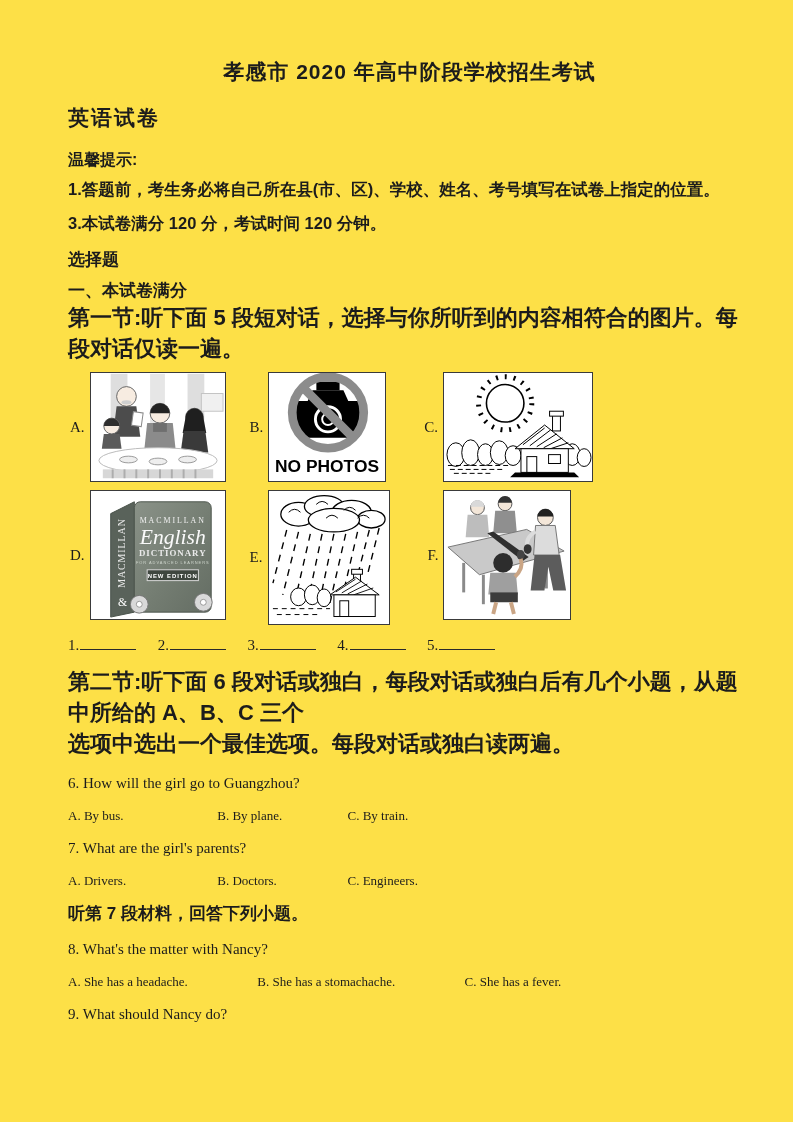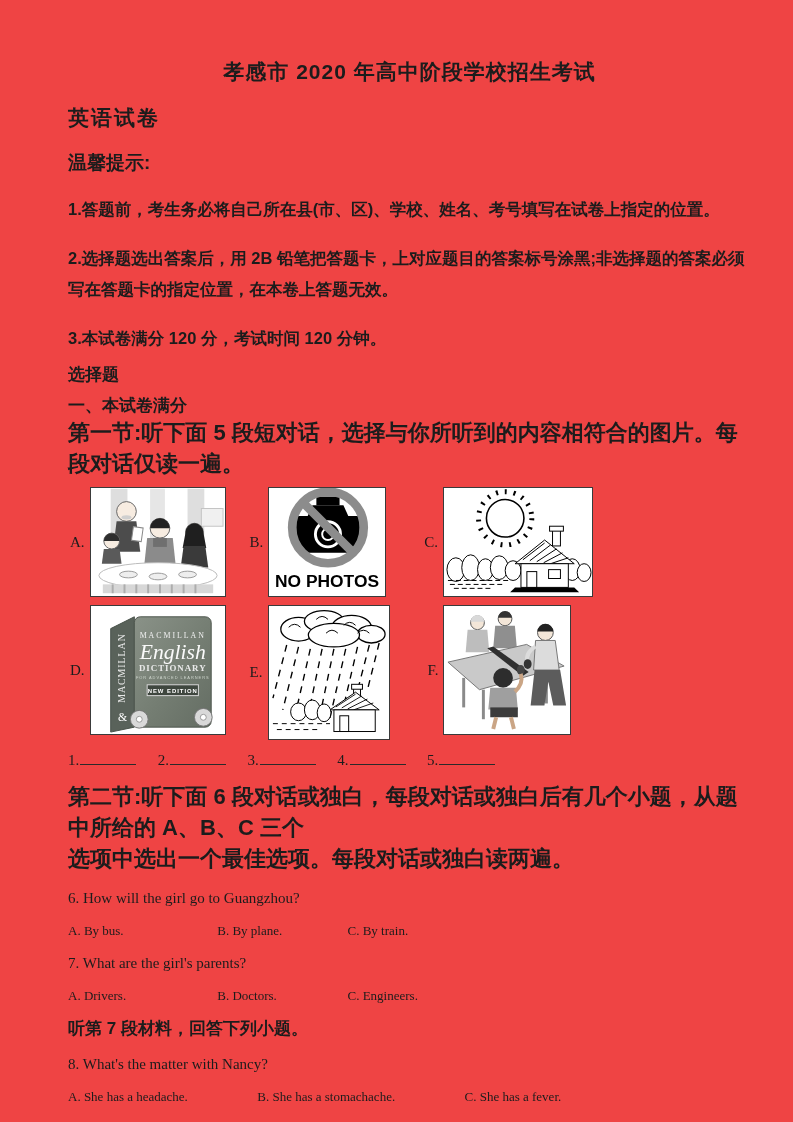--- a/index.html
+++ b/index.html
@@ -1,35 +1,35 @@
 <!DOCTYPE html>
 <html><head>
 <meta charset="utf-8">
 <style>
   * { margin:0; padding:0; box-sizing:border-box; }
   html,body { background:#ffffff; }
   .page {
     position:relative;
     width:793px; height:1122px;
     margin:0 auto;
-    background:#ef4444;
+    background:#fde047;
     color:#1c1c1c;
     padding:58px 42px 0 68px;
     font-family:"Liberation Serif","DejaVu Serif",serif;
     overflow:hidden;
   }
   .cn { font-family:"Liberation Sans","DejaVu Sans",sans-serif; }
   .bold { font-weight:700; }
   .center { text-align:left; }
   h1.title { font-size:21px; letter-spacing:1px; text-align:center; font-weight:700;
              font-family:"Liberation Sans","DejaVu Sans",sans-serif; }
   h2.subtitle { font-size:21px; letter-spacing:2px; font-weight:700;
              margin-top:18px; font-family:"Liberation Sans","DejaVu Sans",sans-serif; }
-  .notice-head { font-size:19px; margin-top:18px; }
-  .cnline { font-size:16.5px; line-height:31px; margin-top:18px; }
+  .notice-head { font-size:16px; margin-top:18px; }
+  .cnline { font-size:16.5px; line-height:31px; margin-top:3px; }
   .choice-head { font-size:17px; margin-top:9px; }
   .sec-head { font-size:17px; margin-top:8px; }
   .intro { font-size:22px; line-height:31px; }
   .tight { margin-top:0; }
 
   .fig-row { display:flex; align-items:flex-start; margin-top:8px; padding-left:2px; }
   .fig-group { display:flex; align-items:center; }
   .g2 { margin-left:24px; }
   .g3 { margin-left:38px; }
   .fig-label { font-size:15px; margin-right:5px; font-family:"Liberation Serif",serif; }
@@ -60,21 +60,20 @@
 </head>
 <body>
 
 <div class="page">
 
   <h1 class="title">孝感市 2020 年高中阶段学校招生考试</h1>
   <h2 class="subtitle">英语试卷</h2>
 
   <p class="cn bold notice-head">温馨提示:</p>
   <p class="cn bold cnline">1.答题前，考生务必将自己所在县(市、区)、学校、姓名、考号填写在试卷上指定的位置。</p>
-  <p class="cn bold cnline">2.选择题选出答案后，用 2B 铅笔把答题卡，上对应题目的答案标号涂黑;非选择题的答案必须写在答题卡的指定位置，在本卷上答题无效。</p>
   <p class="cn bold cnline">3.本试卷满分 120 分，考试时间 120 分钟。</p>
 
   <p class="cn bold center choice-head">选择题</p>
   <p class="cn bold sec-head">一、本试卷满分</p>
   <p class="cn bold intro">第一节:听下面 5 段短对话，选择与你所听到的内容相符合的图片。每段对话仅读一遍。</p>
 
   <div class="fig-row">
 
     <div class="fig-group">
       <span class="fig-label">A.</span>

